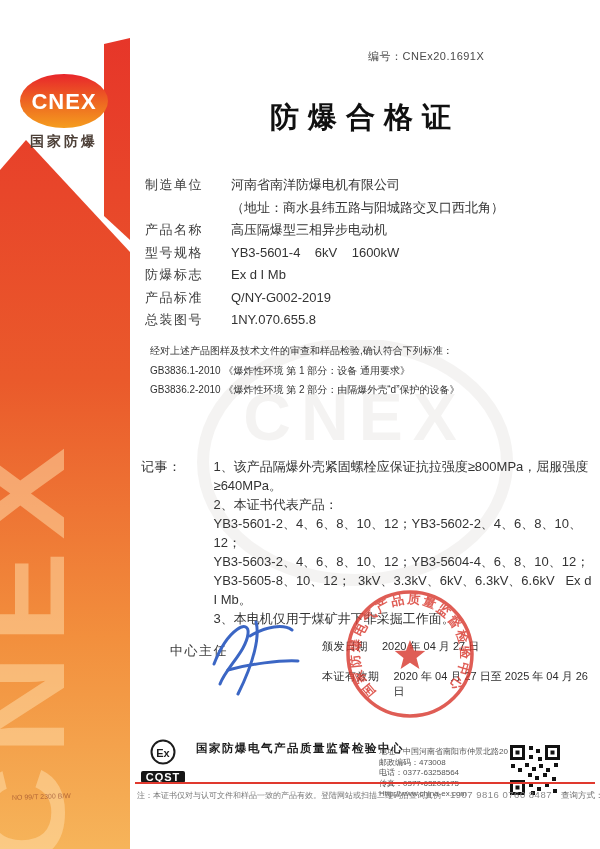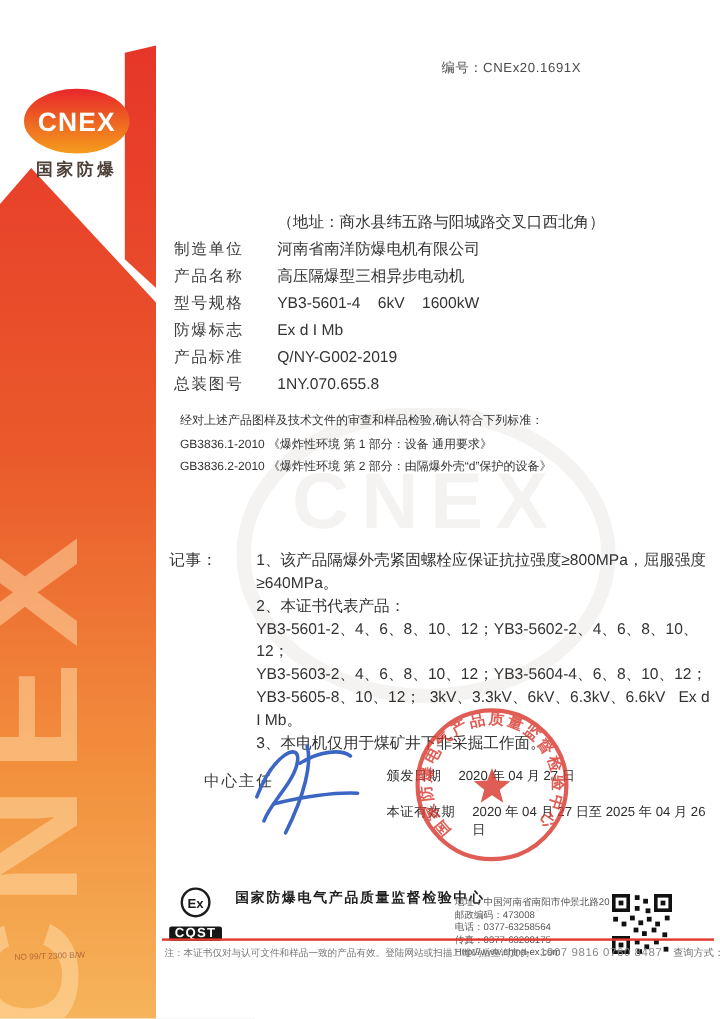--- a/index.html
+++ b/index.html
@@ -77,34 +77,35 @@
         <stop offset="0.55" stop-color="#ee6a21"></stop>
         <stop offset="1" stop-color="#f59d1e"></stop>
       </linearGradient>
     </defs>
     <ellipse cx="46" cy="29" rx="44" ry="27" fill="url(#g2)"></ellipse>
     <text x="46" y="37" text-anchor="middle" font-size="22" font-weight="bold" fill="#ffffff" letter-spacing="1">CNEX</text>
   </svg>
   <div class="abs logo-sub">国家防爆</div>
 
   <div class="abs cert-no">编号：CNEx20.1691X</div>
+  <div class="abs title">防爆合格证</div>
 
   <svg class="abs wm" style="left:190px;top:340px" width="330" height="250" viewBox="0 0 330 250">
     <ellipse cx="165" cy="122" rx="152" ry="118" fill="none" stroke="rgba(150,140,130,0.10)" stroke-width="12"></ellipse>
     <text x="165" y="100" text-anchor="middle" font-size="66" font-weight="bold" fill="rgba(150,140,130,0.10)" letter-spacing="10">CNEX</text>
   </svg>
 
   <div class="abs fields">
     <div class="frow">
+      <div class="flabel">制造单位</div>
+      <div class="fvalue">河南省南洋防爆电机有限公司</div>
+    </div>
+    <div class="frow">
       <div class="flabel"></div>
       <div class="fvalue">（地址：商水县纬五路与阳城路交叉口西北角）</div>
-    </div>
-    <div class="frow">
-      <div class="flabel">制造单位</div>
-      <div class="fvalue">河南省南洋防爆电机有限公司</div>
     </div>
     <div class="frow">
       <div class="flabel">产品名称</div>
       <div class="fvalue">高压隔爆型三相异步电动机</div>
     </div>
     <div class="frow">
       <div class="flabel">型号规格</div>
       <div class="fvalue">YB3-5601-4    6kV    1600kW</div>
     </div>
     <div class="frow">

